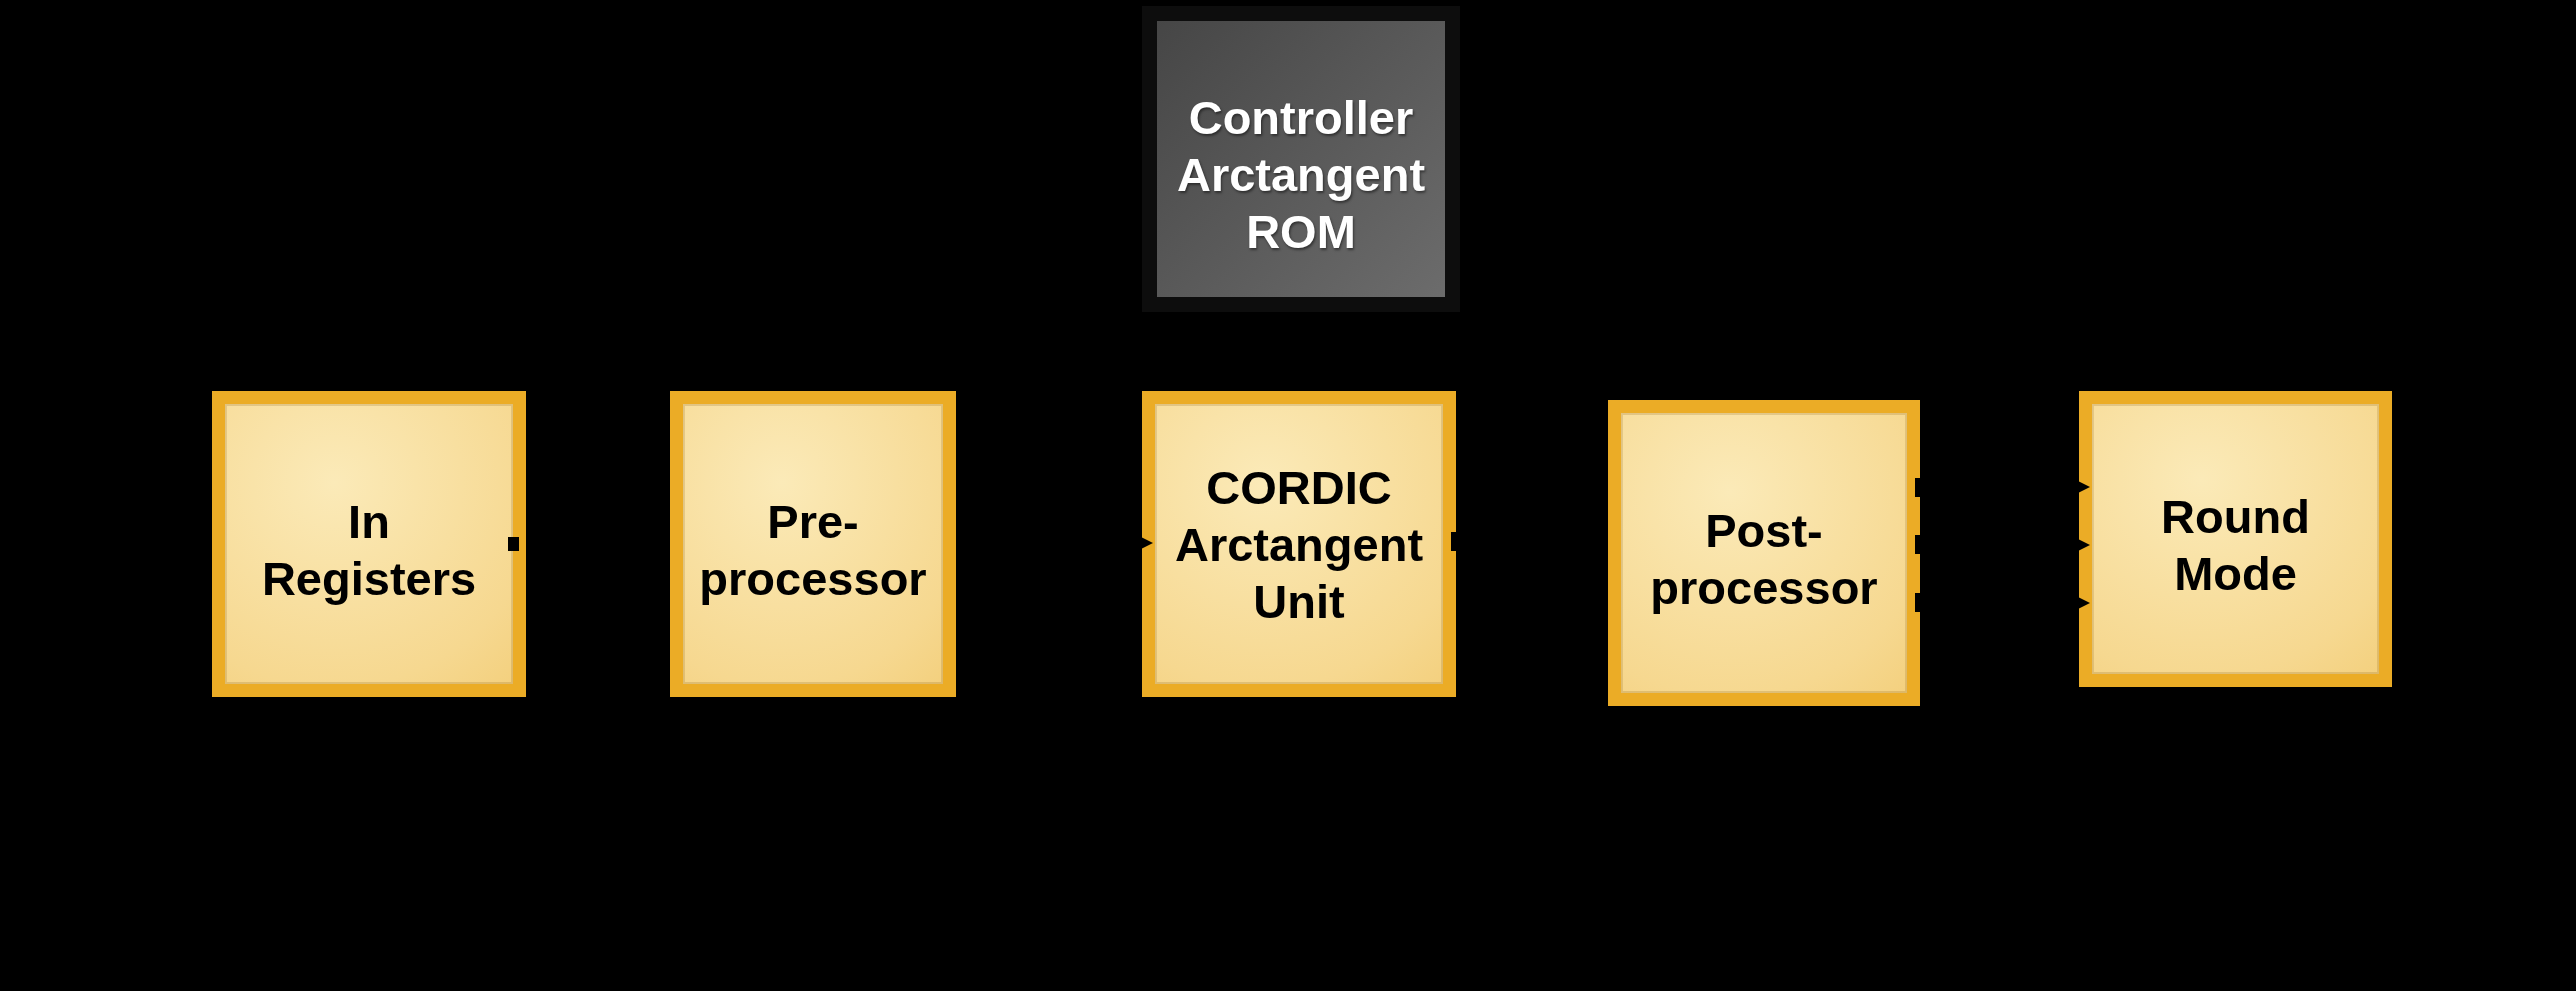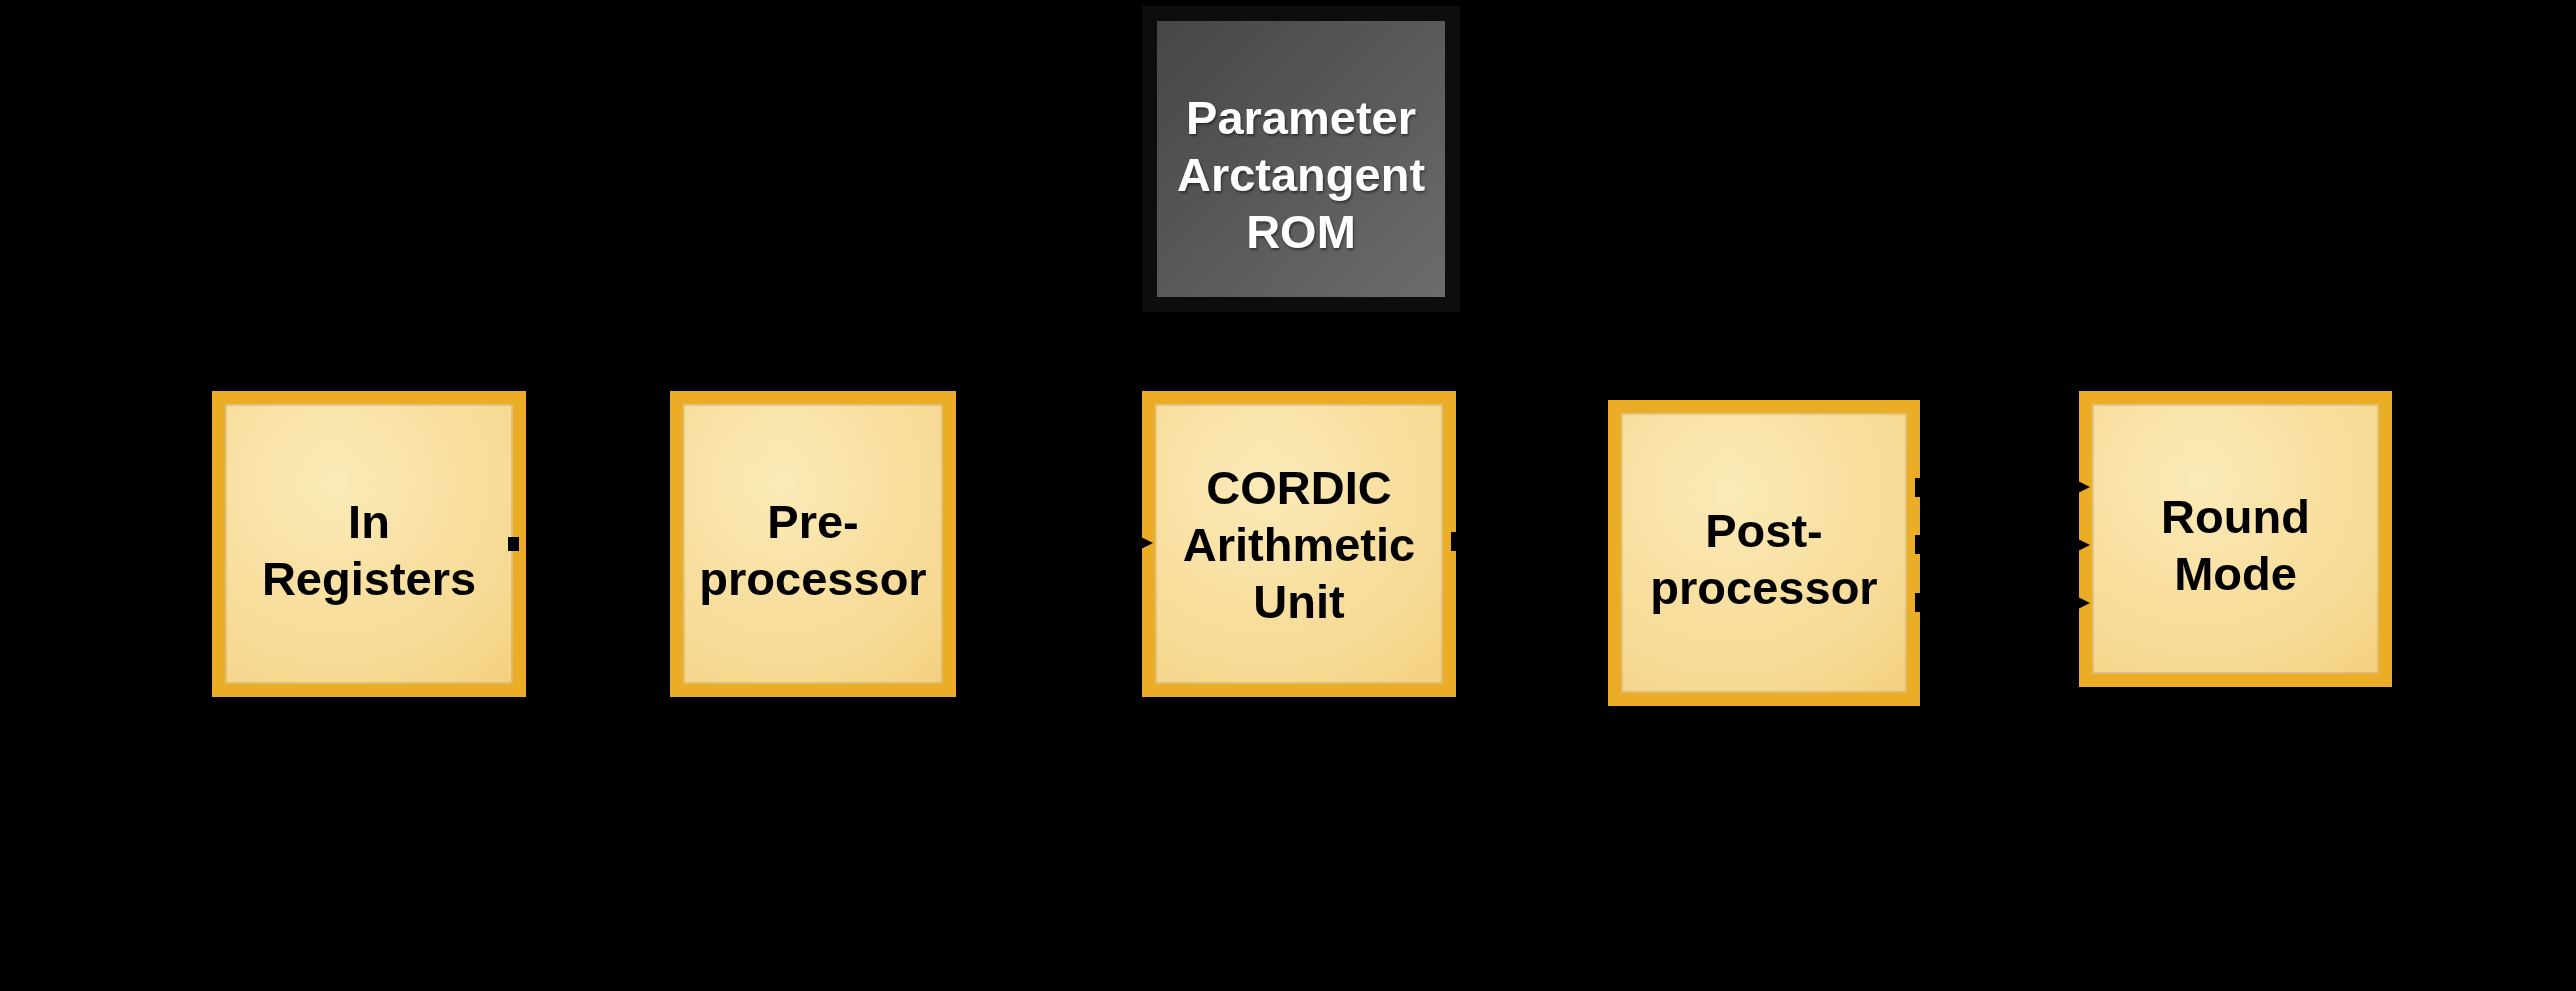--- a/index.html
+++ b/index.html
@@ -78,38 +78,38 @@
 
   <div class="wire w1"></div>
   <div class="wire w2"></div>
   <div class="wire w3"></div>
   <div class="wire w4a"></div>
   <div class="wire w4b"></div>
   <div class="wire w4c"></div>
   <div class="wire w5"></div>
 
   <div class="block dark rom rom-fill b-rom">
-    <div class="label">Parameter
+    <div class="label">Controller
 Arctangent
 ROM</div>
   </div>
 
   <div class="block gold two-line b-in">
     <div class="label">In
 Registers</div>
   </div>
 
   <div class="block gold two-line b-pre">
     <div class="label">Pre-
 processor</div>
   </div>
 
   <div class="block gold b-cordic">
     <div class="label">CORDIC
-Arithmetic
+Arctangent
 Unit</div>
   </div>
 
   <div class="block gold two-line b-post">
     <div class="label">Post-
 processor</div>
   </div>
 
   <div class="block gold two-line b-round">
     <div class="label">Round

